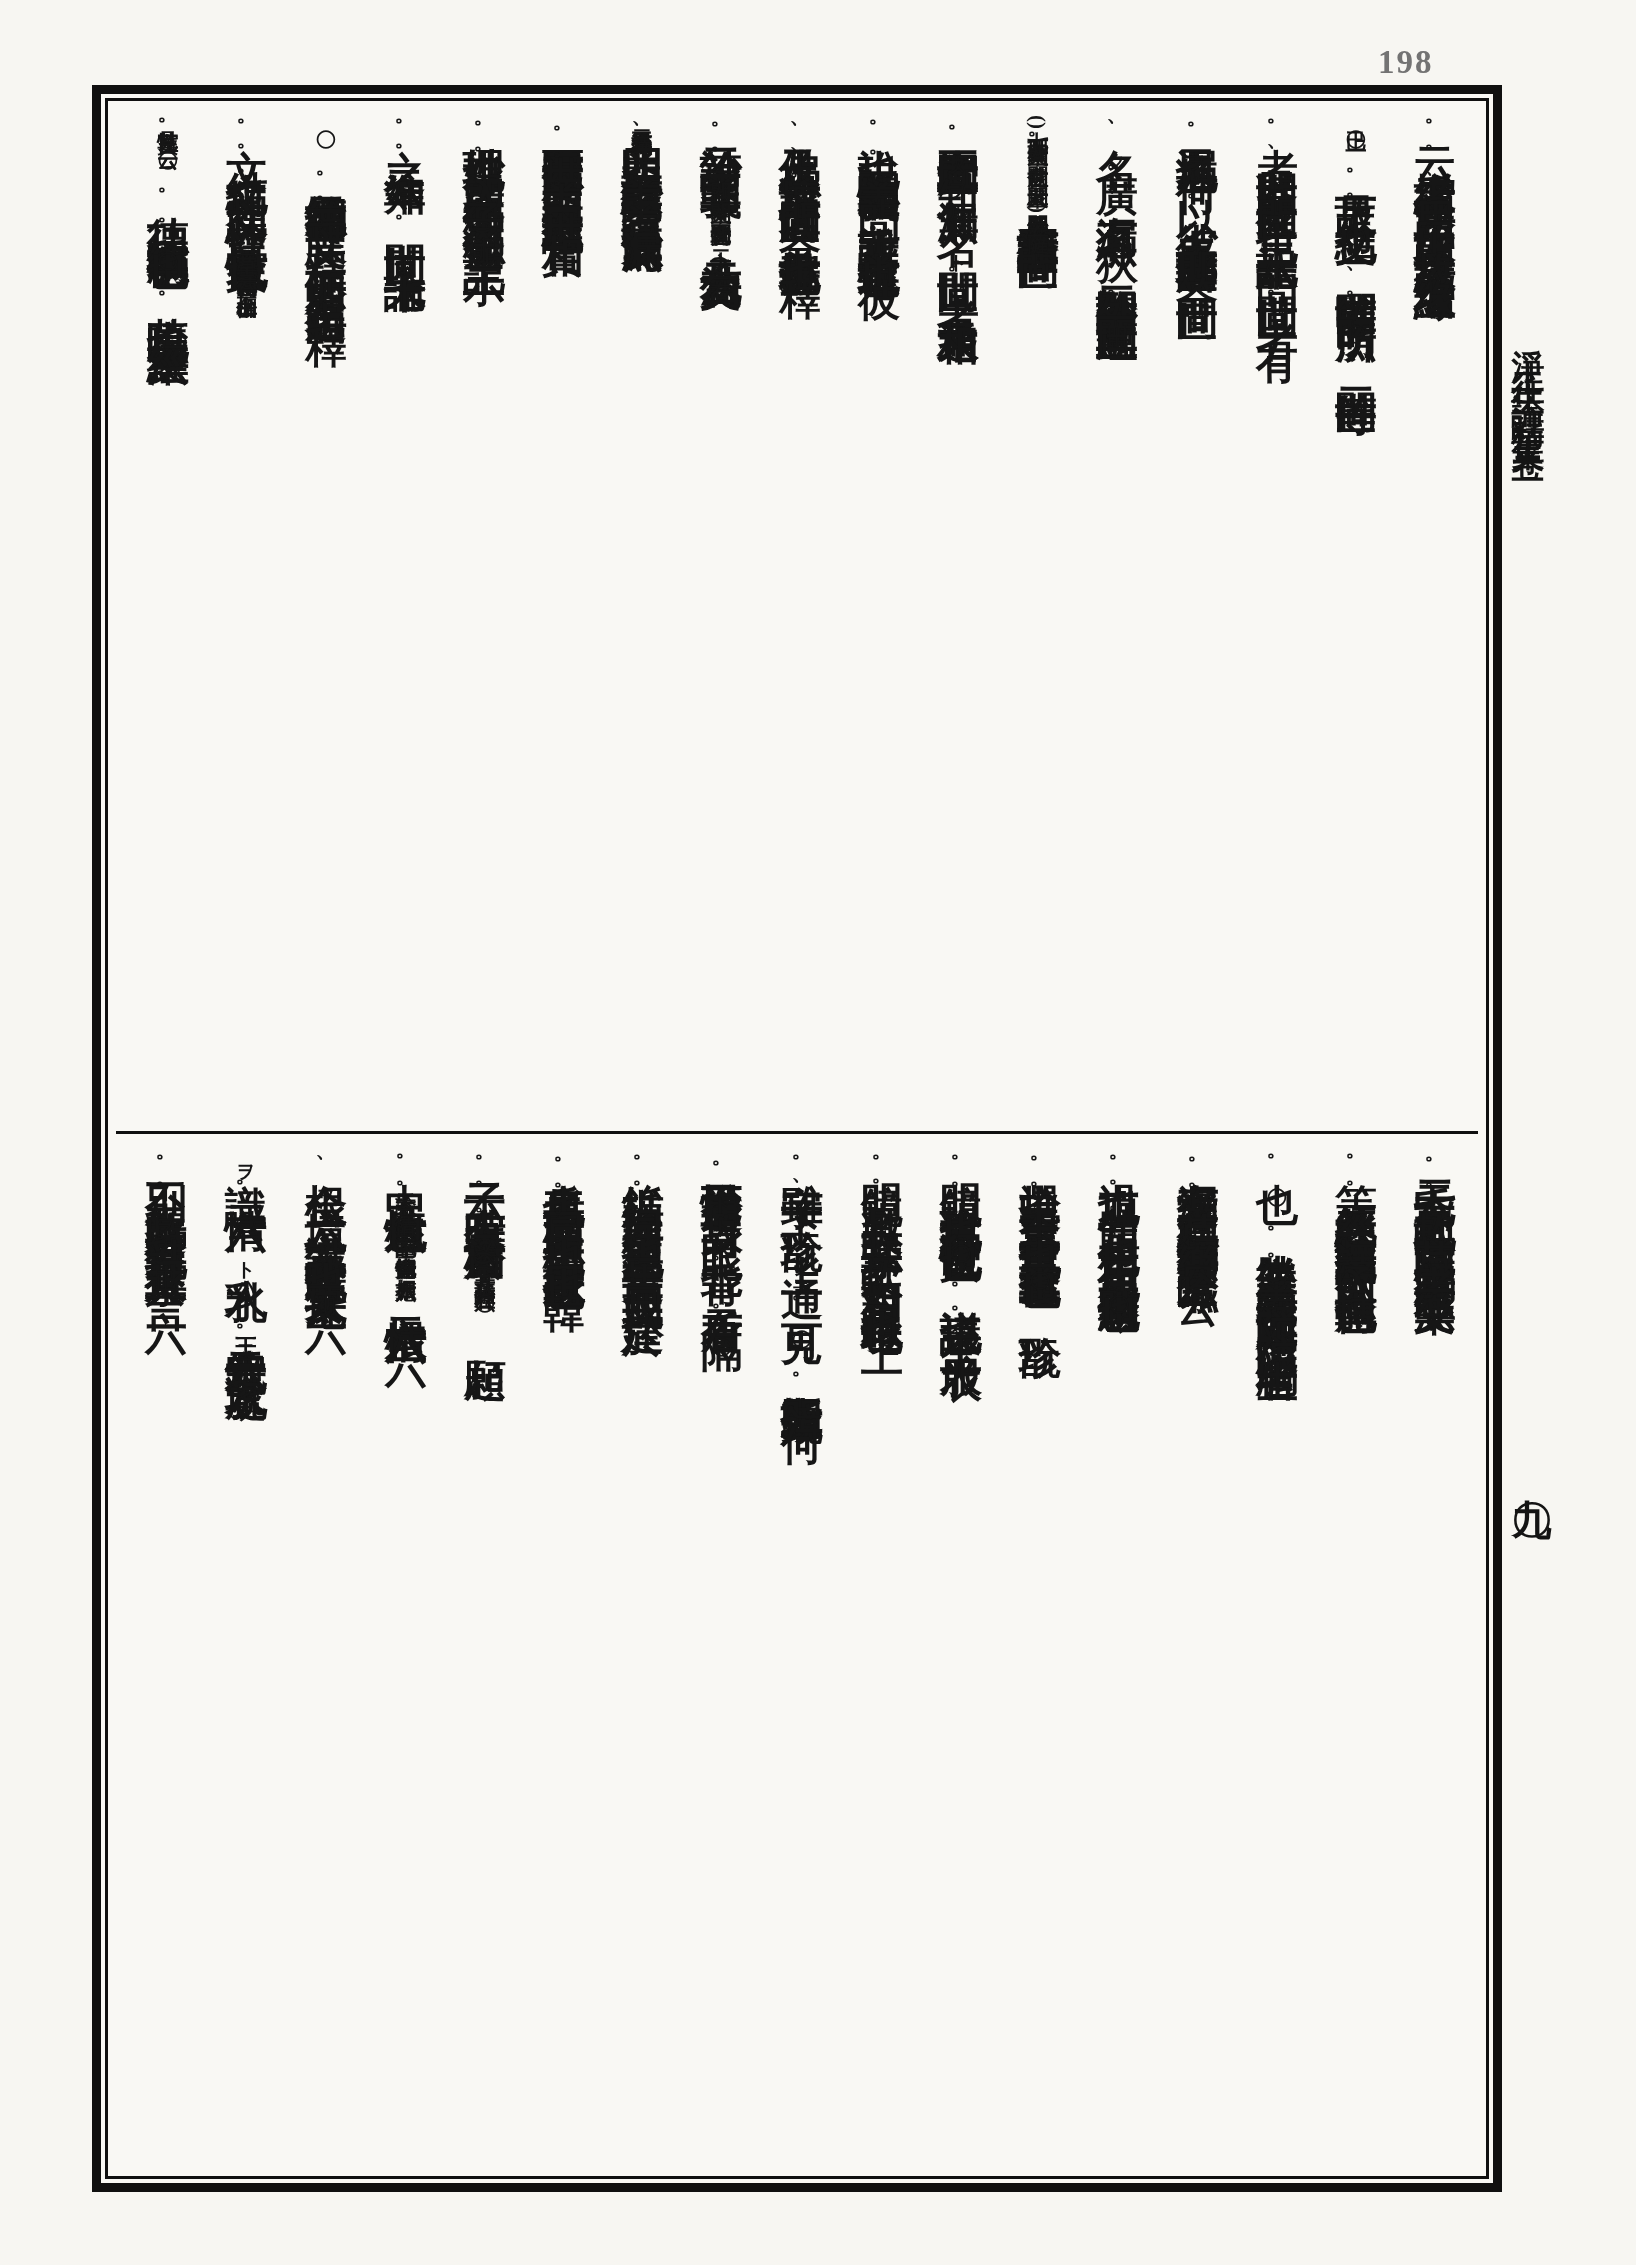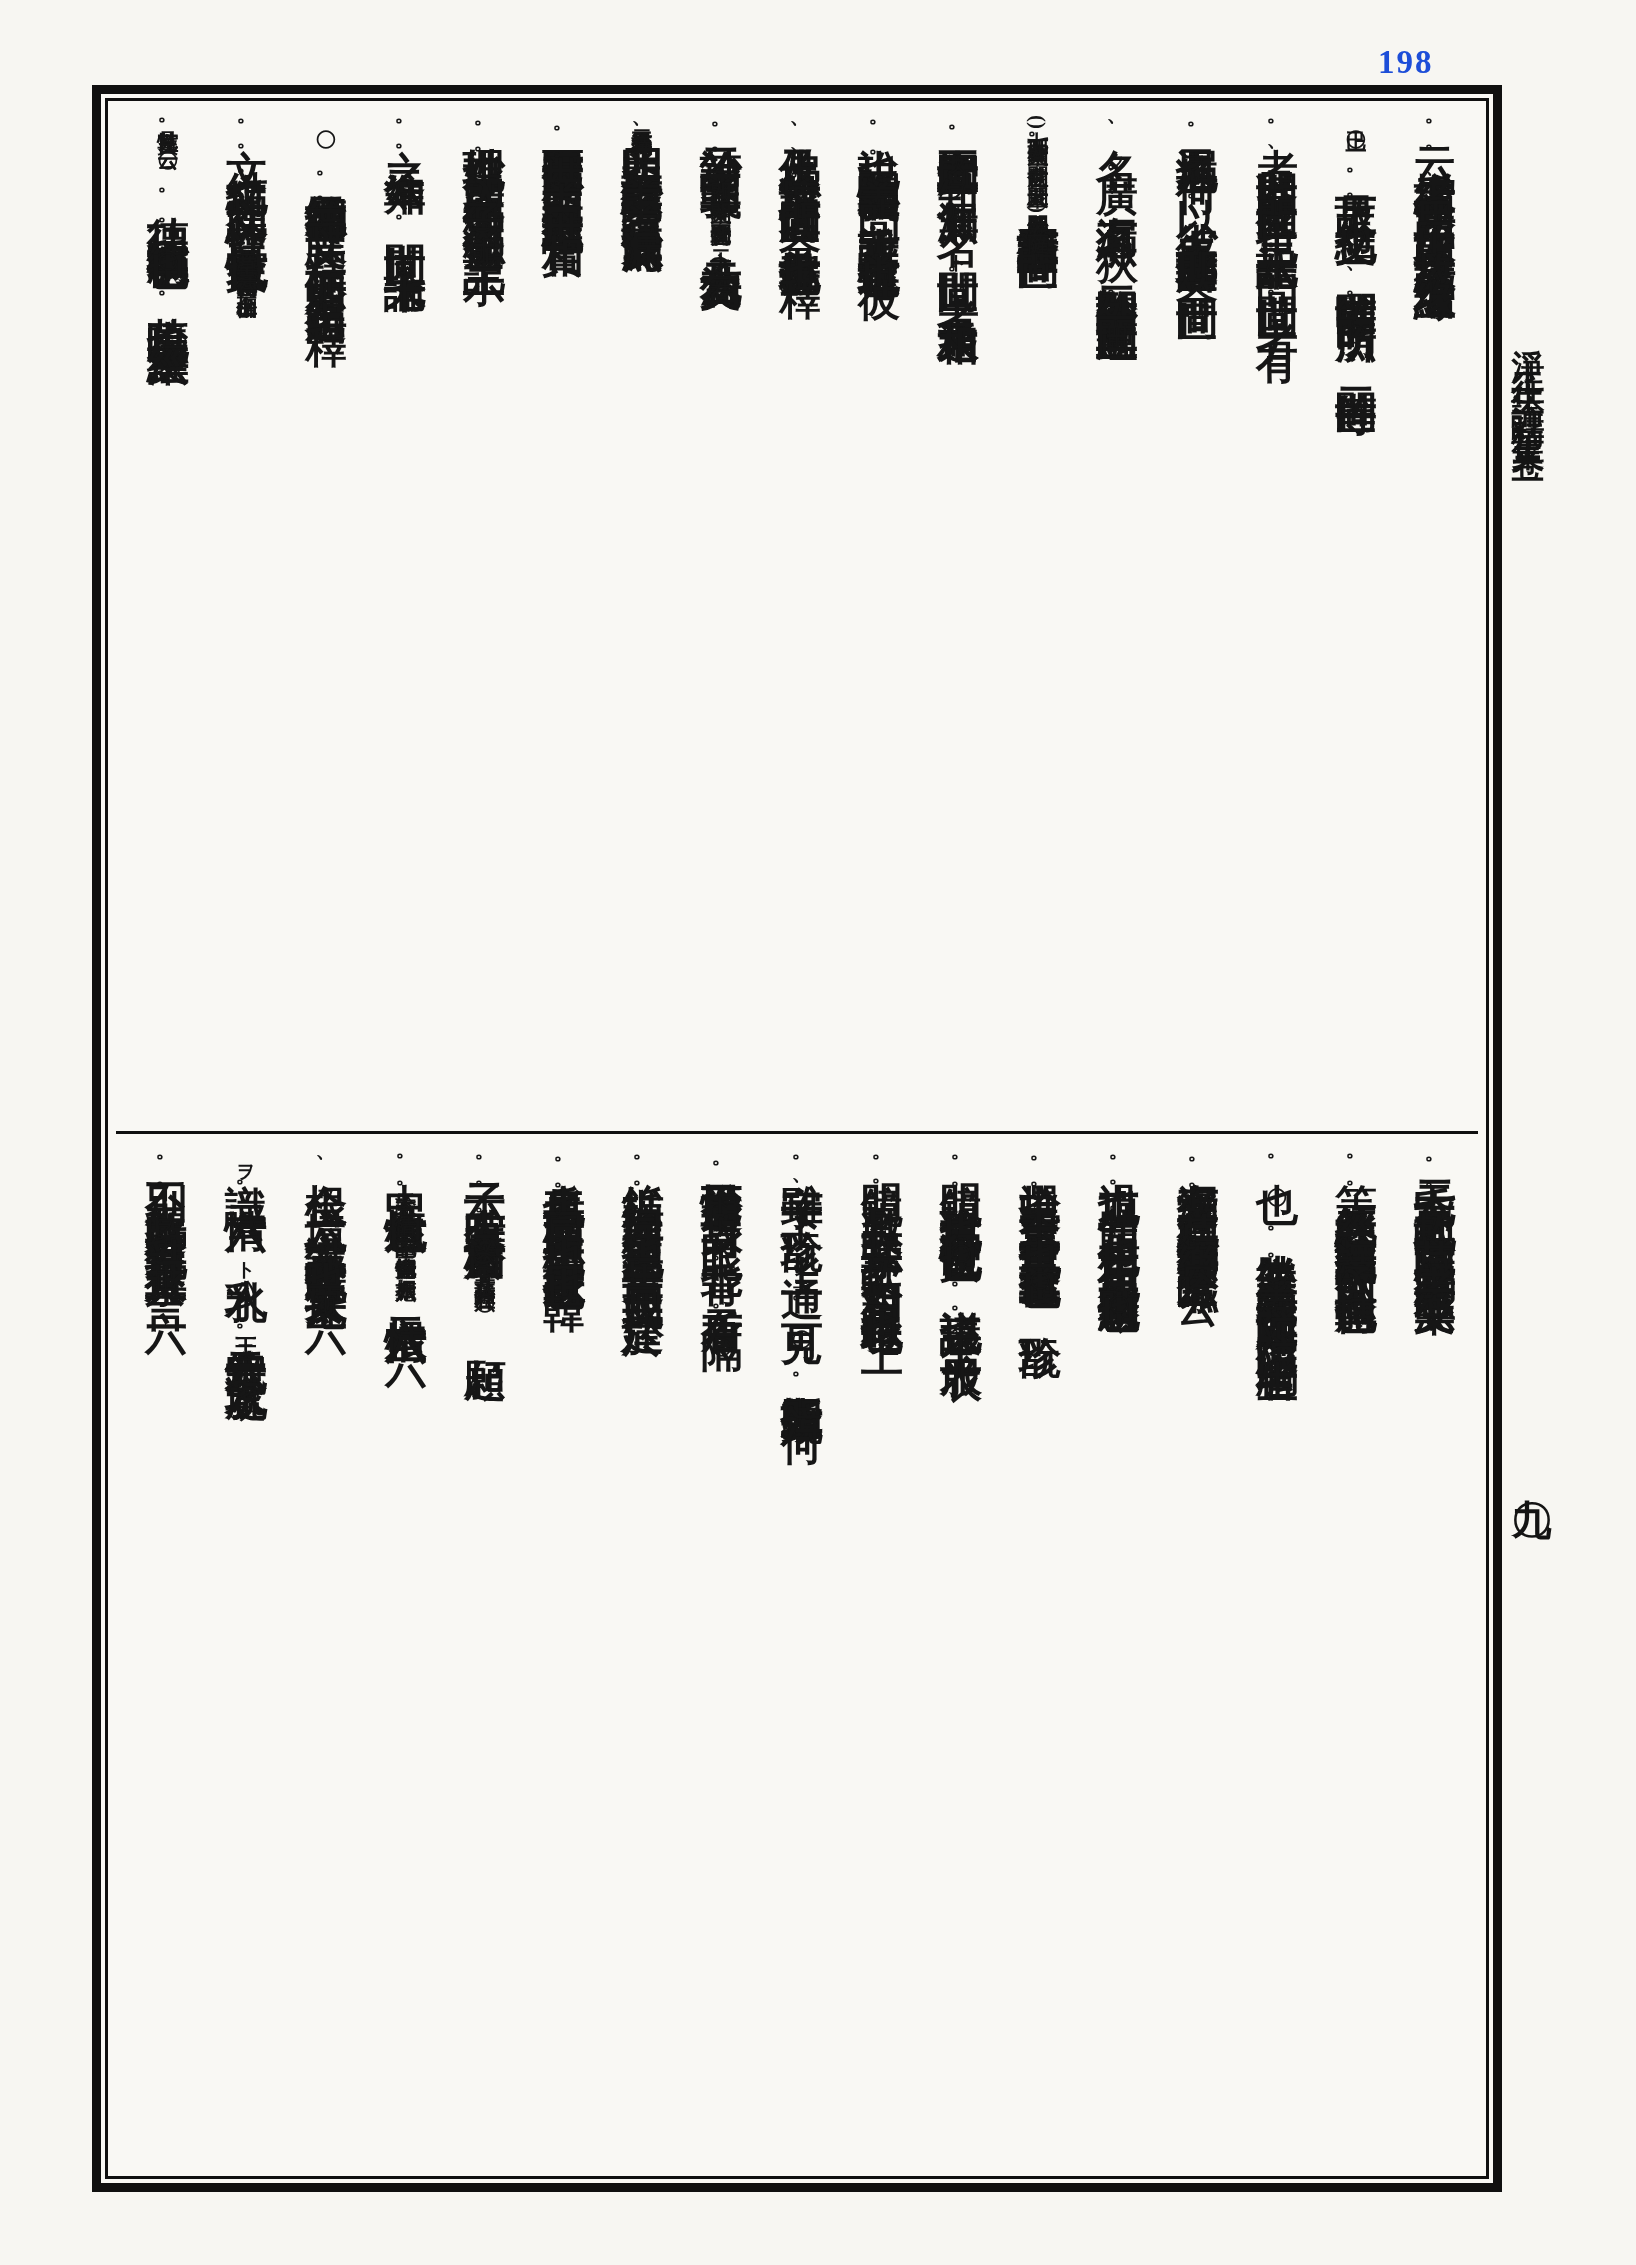--- a/index.html
+++ b/index.html
@@ -6,21 +6,21 @@
   body{
     width:1637px;height:2265px;
     background:#f7f6f2;
     font-family:"Liberation Serif","DejaVu Serif",serif;
     position:relative;overflow:hidden;
   }
   #page{position:absolute;inset:0;}
   
   .page-number{
     position:absolute;left:1378px;top:44px;
-    font-size:33px;font-weight:bold;color:#1d4ed8;
+    font-size:33px;font-weight:bold;color:#737373;
     letter-spacing:2px;
   }
   
   .frame{
     position:absolute;left:92px;top:85px;width:1410px;height:2107px;
     border:9px solid #101010;box-sizing:border-box;background:#f9f8f4;
   }
   .frame-inner{
     position:absolute;inset:4px;border:3px solid #101010;box-sizing:border-box;
   }

